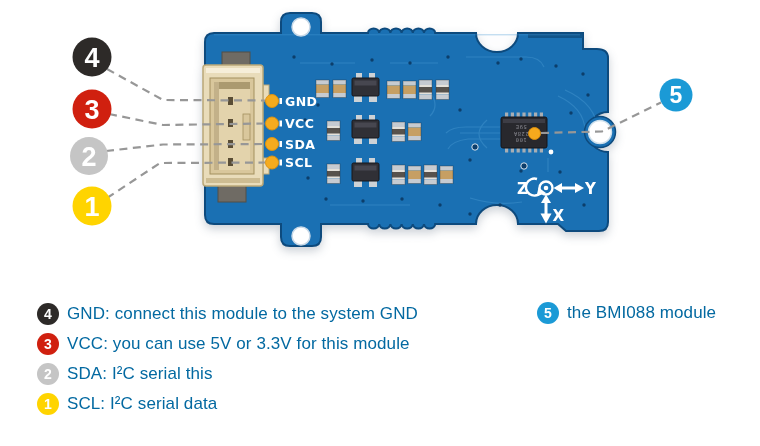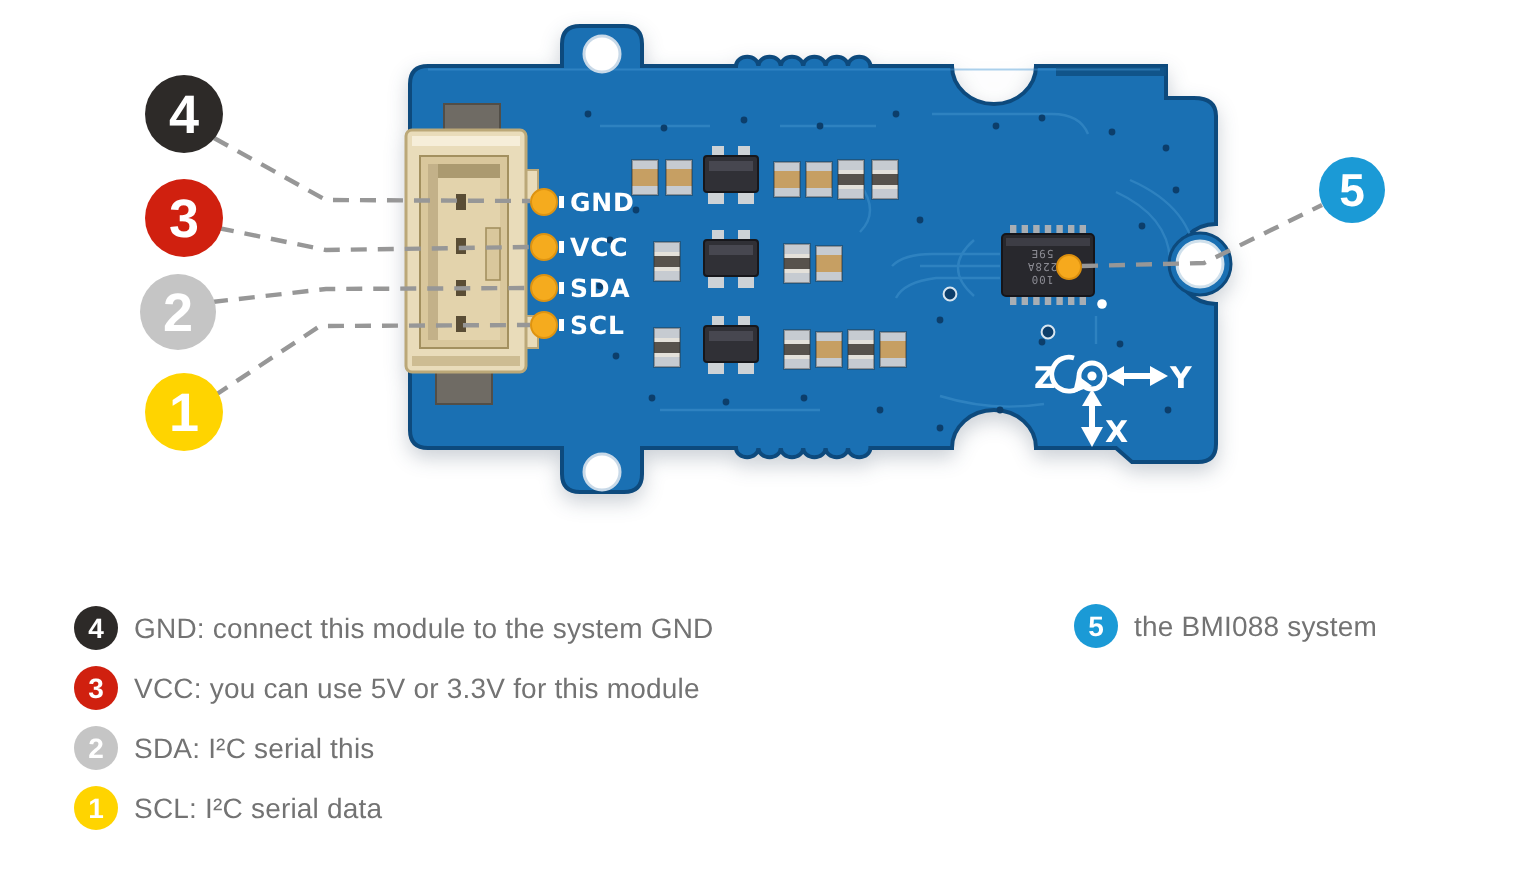--- a/index.html
+++ b/index.html
@@ -17,21 +17,21 @@
   .chip-txt{fill:#8a8a92;font-size:5.5px;text-anchor:middle;letter-spacing:.5px;
             font-family:"DejaVu Sans Mono",monospace;}
   .lrow{position:absolute;display:flex;align-items:center;gap:8px;}
   .badge{width:22px;height:22px;border-radius:50%;display:flex;align-items:center;
          justify-content:center;color:#fff;font-size:14px;font-weight:bold;flex:0 0 auto;}
   .badge-4{background:#2d2a28;}
   .badge-3{background:#d0200f;}
   .badge-2{background:#c5c5c5;}
   .badge-1{background:#ffd400;}
   .badge-5{background:#1b9ad6;}
-  .ltext{font-size:14px;color:#737373;letter-spacing:.1px;white-space:nowrap;}
+  .ltext{font-size:17px;color:#0369a1;letter-spacing:.1px;white-space:nowrap;}
 </style>
 </head>
 <body>
 
 <div class="stage">
 
   <svg class="figure-svg" width="760" height="290" viewBox="0 0 760 290">
 
     <defs>
       <g id="cap">
@@ -270,16 +270,16 @@
   <div class="lrow" style="left:37px;top:363px">
     <span class="badge badge-2">2</span>
     <span class="ltext">SDA: I²C serial this</span>
   </div>
   <div class="lrow" style="left:37px;top:393px">
     <span class="badge badge-1">1</span>
     <span class="ltext">SCL: I²C serial data</span>
   </div>
   <div class="lrow" style="left:537px;top:302px">
     <span class="badge badge-5">5</span>
-    <span class="ltext">the BMI088 system</span>
+    <span class="ltext">the BMI088 module</span>
   </div>
 
 </div>
 
 </body></html>

